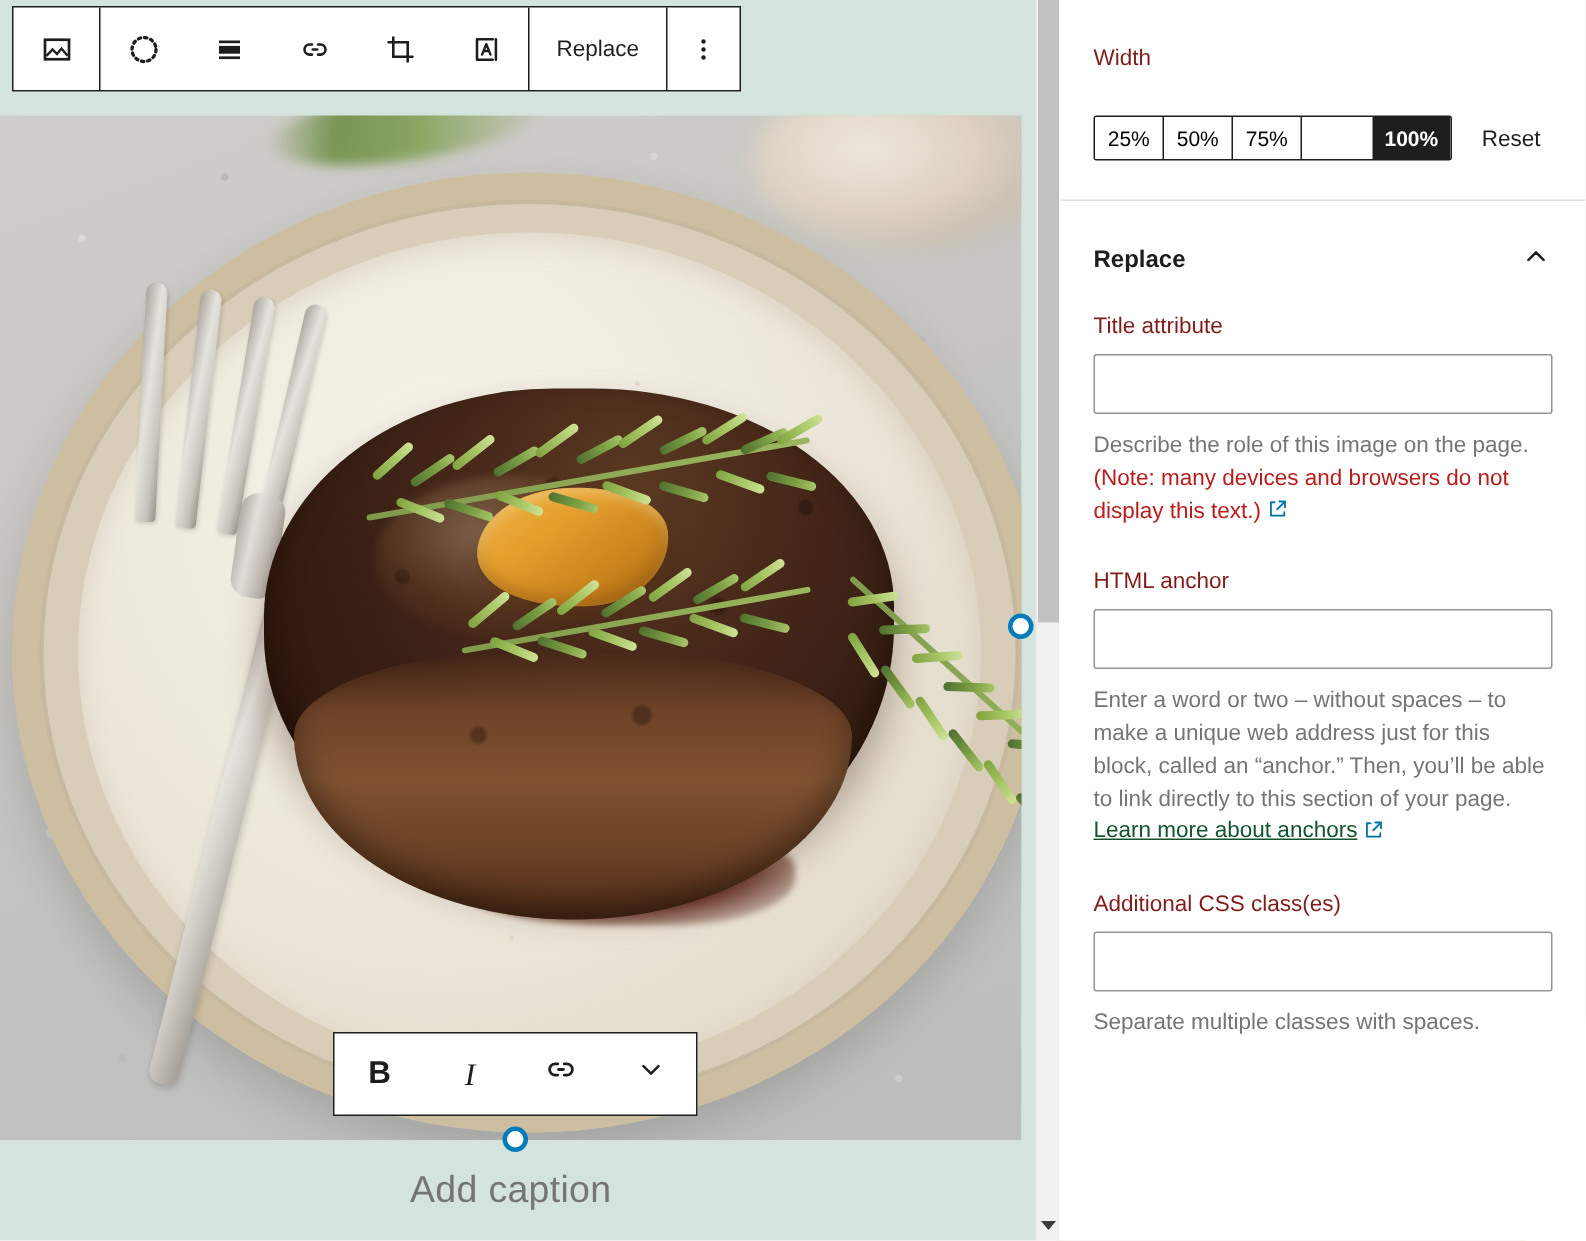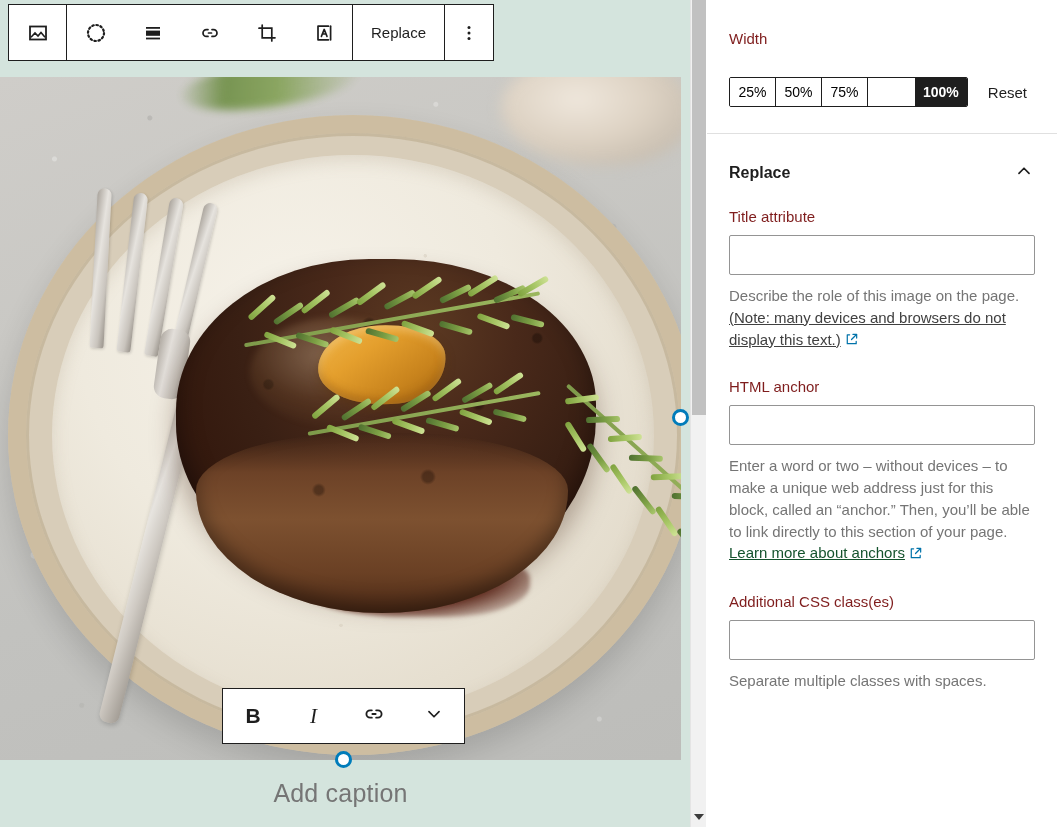--- a/index.html
+++ b/index.html
@@ -427,22 +427,21 @@
   }
   .adv-header .section-title { font-weight: 600; font-size: 16px; }
 
   .help-text {
     font-size: 15px;
     line-height: 1.45;
     color: #757575;
     margin: 10px 0 0 0;
   }
   .help-link {
-    color: #404040;
-    text-decoration: underline;
+    color: #b91c1c;
     cursor: pointer;
   }
   .ext-icon { display: inline-block; vertical-align: -2px; margin-left: 3px; }
 
   .adv-field { margin-bottom: 8px; }
   .adv-field .field-label { font-size: 15px; margin-bottom: 10px; }
 
   .learn-link {
     display: inline-block;
     margin-top: 2px;
@@ -701,21 +700,21 @@
                 <path d="M6 3H3.5v9.5H13V10" stroke="#0073aa" stroke-width="1.3" stroke-linecap="round" stroke-linejoin="round"></path>
                 <path d="M9.5 2.5H13.5V6.5" stroke="#0073aa" stroke-width="1.3" stroke-linecap="round" stroke-linejoin="round"></path>
                 <path d="M13.3 2.7L8 8" stroke="#0073aa" stroke-width="1.3" stroke-linecap="round"></path>
               </svg></span>
         </p>
       </div>
 
       <div class="adv-field" style="margin-top:26px;">
         <label class="field-label">HTML anchor</label>
         <input class="txt-input" type="text" value="" style="">
-        <p class="help-text">Enter a word or two – without devices – to make a unique web address just for this block, called an “anchor.” Then, you’ll be able to link directly to this section of your page.</p>
+        <p class="help-text">Enter a word or two – without spaces – to make a unique web address just for this block, called an “anchor.” Then, you’ll be able to link directly to this section of your page.</p>
         <a class="learn-link"><span>Learn more about anchors</span></a><span class="ext-icon" style="vertical-align:-3px;"><svg width="15" height="15" viewBox="0 0 16 16" fill="none">
               <path d="M6 3H3.5v9.5H13V10" stroke="#0073aa" stroke-width="1.3" stroke-linecap="round" stroke-linejoin="round"></path>
               <path d="M9.5 2.5H13.5V6.5" stroke="#0073aa" stroke-width="1.3" stroke-linecap="round" stroke-linejoin="round"></path>
               <path d="M13.3 2.7L8 8" stroke="#0073aa" stroke-width="1.3" stroke-linecap="round"></path>
             </svg></span>
       </div>
 
       <div class="adv-field" style="margin-top:28px;">
         <label class="field-label">Additional CSS class(es)</label>
         <input class="txt-input" type="text" value="" style="">

